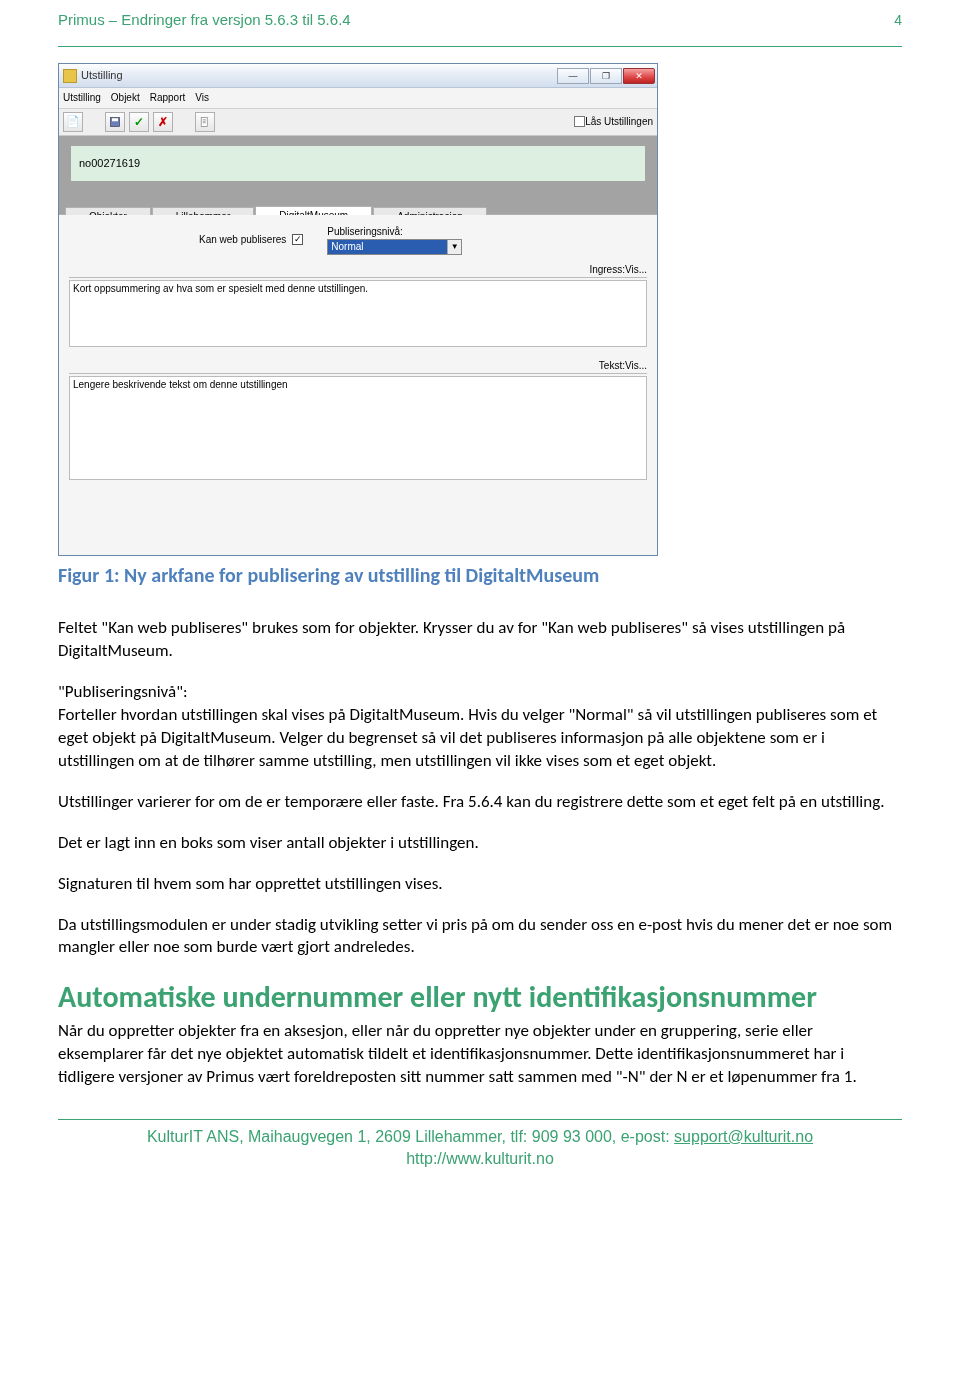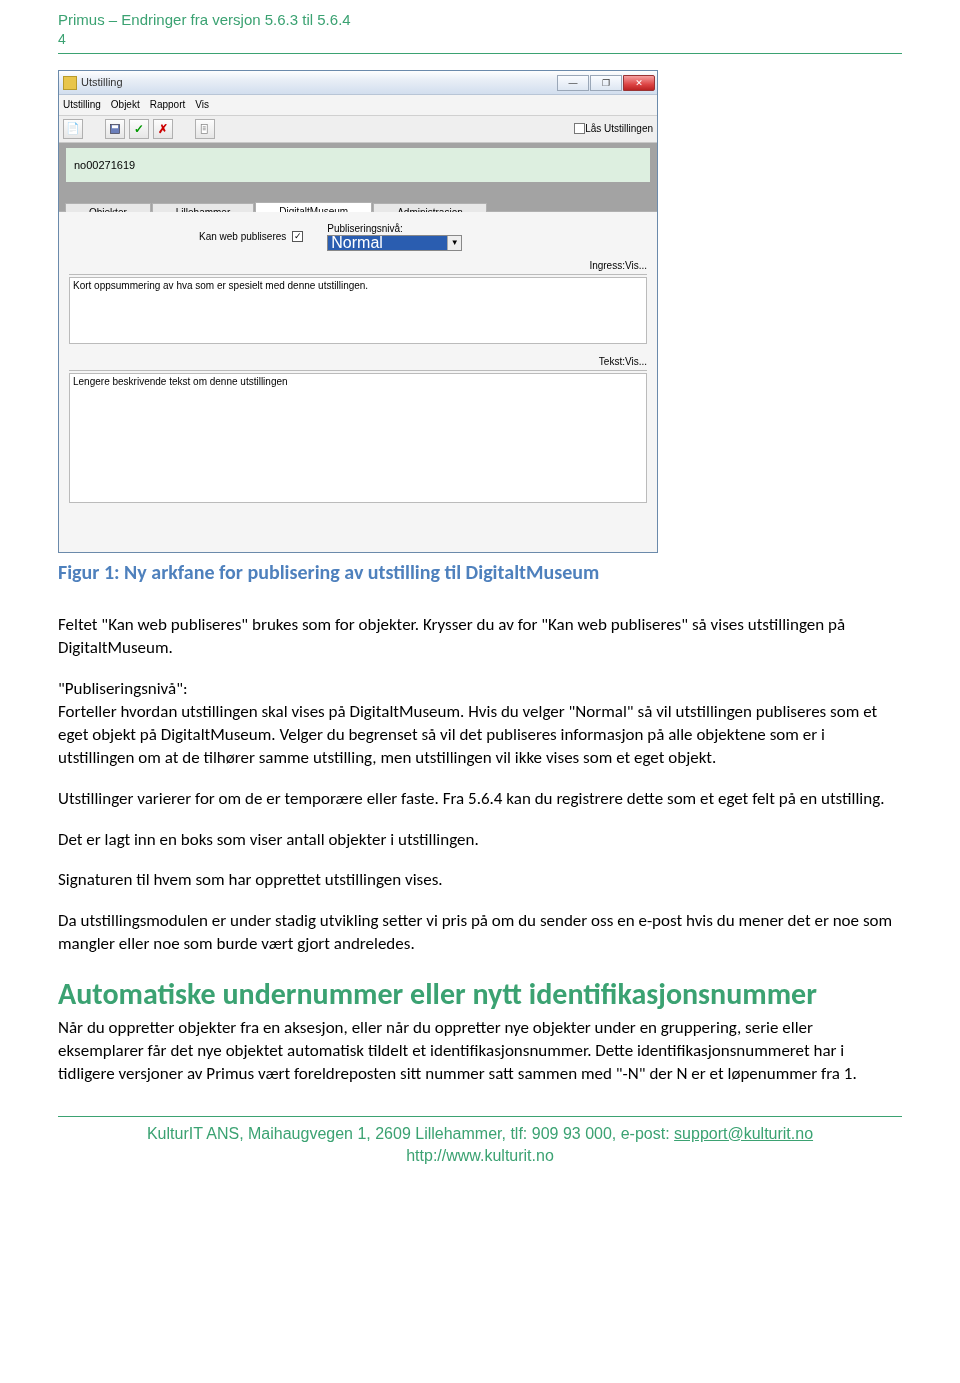--- a/index.html
+++ b/index.html
@@ -14,26 +14,25 @@
   }
   .page {
     padding: 10px 58px 20px 58px;
     position: relative;
   }
   .doc-header {
     display: flex;
     justify-content: space-between;
     align-items: baseline;
     border-bottom: 1.5px solid #3ba272;
-    padding-bottom: 4px;
+    padding-bottom: 16px;
     margin-bottom: 16px;
     color: #3ba272;
     font-family: "Comic Sans MS", cursive, sans-serif;
     font-size: 15px;
-    flex-direction: column;
   }
   .doc-header .page-num { font-size: 14px; }
 
   
   .app-window {
     width: 600px;
     border: 1px solid #6b8aab;
     background: #a3a3a3;
     font-family: Tahoma, Arial, sans-serif;
     font-size: 10px;
@@ -102,21 +101,21 @@
   .lock-group {
     margin-left: auto;
     display:flex;align-items:center;gap:0;
     font-size:10px;
     padding-left:28px;
   }
   .lock-group .cb { width:11px;height:11px;border:1px solid #777;background:#fff; }
 
   .panel {
     margin: 4px 6px;
-    border: 1px solid #a3a3a3;
+    border: 6px solid #a3a3a3;
     background: #ddefe0;
     padding: 10px 8px;
     font-size: 11px;
   }
   .panel input.idfield {
     border: none;
     background: transparent;
     font-size: 11px;
     width: 200px;
   }
@@ -161,39 +160,39 @@
   .row1 .lbl-kwp { margin-left: 130px; }
   .row1 .cb { width:11px;height:11px;border:1px solid #555;background:#fff; display:flex;align-items:center;justify-content:center;font-size:9px;line-height:1;}
   .row1 .cb.checked::after{content:"✓";}
   .row1 .col-pn { margin-left:18px; }
   .pn-stack { display:flex;flex-direction:column; }
   .combo {
     display:flex;align-items:center;
     border:1px solid #888;background:#fff;
     height:16px; width:135px;
   }
-  .combo .sel { flex:1;padding:0 3px;background:#2a5db0;color:#fff;font-size:16px;line-height:14px; }
+  .combo .sel { flex:1;padding:0 3px;background:#2a5db0;color:#fff;font-size:10px;line-height:14px; }
   .combo .dd { width:14px;border-left:1px solid #aaa;background:#eee;text-align:center;font-size:8px;line-height:14px;}
 
   .field-block { margin-top: 8px; }
   .field-block .fh {
     display:flex;justify-content:flex-end;
     border-bottom:1px solid #bbb;
     padding-bottom:1px;
     margin-bottom:2px;
   }
   .field-block .fh .vis { color:#000;cursor:default; }
   .field-block textarea {
     width:100%; border:1px solid #bbb; background:#fff;
     font-family:inherit;font-size:10px;
     resize:none;
     padding:2px 3px;
   }
   .ta-ingress { height: 67px; }
-  .ta-tekst { height: 130px; }
+  .ta-tekst { height: 104px; }
 
   
   .fig-caption {
     color:#4f81bd;
     font-size:20px;
     font-weight:bold;
     margin: 0 0 28px 0;
   }
 
   

